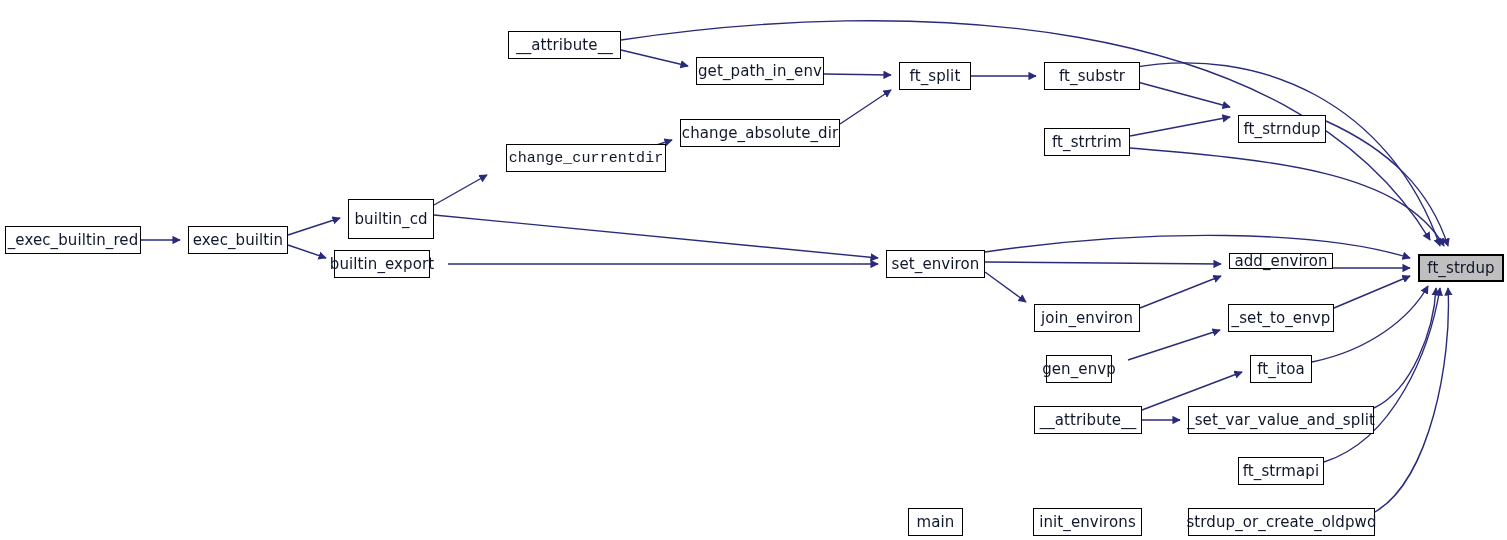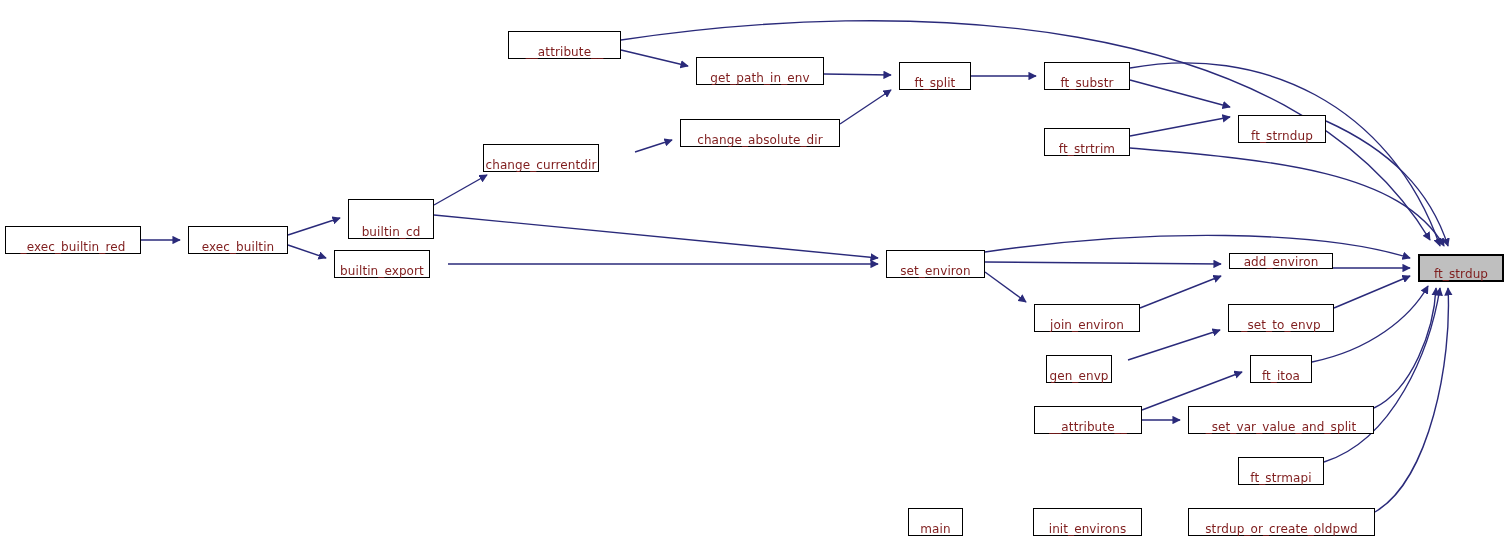--- a/index.html
+++ b/index.html
@@ -26,25 +26,25 @@
     width: 1507px;
     height: 540px;
     pointer-events: none;
   }
   .node {
     position: absolute;
     box-sizing: border-box;
     background: #ffffff;
     border: 1px solid #000000;
     display: flex;
-    align-items: flex-end;
+    align-items: center;
     justify-content: center;
-    font-size: 12px;
+    font-size: 15px;
     line-height: 1;
-    color: #7f1d1d;
+    color: #0f172a;
     white-space: nowrap;
     letter-spacing: 0.1px;
     cursor: pointer;
   }
   .node.focus {
     background: #bfbfbf;
     border: 2px solid #000000;
     font-weight: normal;
   }
   .node-label {
@@ -102,36 +102,36 @@
       </div>
       <div class="node" style="left: 188px; top: 226px; width: 100px; height: 28px;">
         <span class="node-label">exec_builtin</span>
       </div>
       <div class="node" style="left: 348px; top: 199px; width: 86px; height: 40px;">
         <span class="node-label">builtin_cd</span>
       </div>
       <div class="node" style="left: 334px; top: 250px; width: 96px; height: 28px;">
         <span class="node-label">builtin_export</span>
       </div>
-      <div class="node" style="left: 483px; top: 144px; width: 116px; height: 28px;">
+      <div class="node" style="left: 506px; top: 144px; width: 160px; height: 28px; font-family: Liberation Mono, monospace;">
         <span class="node-label">change_currentdir</span>
       </div>
       <div class="node" style="left: 680px; top: 119px; width: 160px; height: 28px;">
         <span class="node-label">change_absolute_dir</span>
       </div>
       <div class="node" style="left: 508px; top: 31px; width: 113px; height: 28px;">
         <span class="node-label">__attribute__</span>
       </div>
       <div class="node" style="left: 696px; top: 57px; width: 128px; height: 28px;">
         <span class="node-label">get_path_in_env</span>
       </div>
       <div class="node" style="left: 899px; top: 62px; width: 72px; height: 28px;">
         <span class="node-label">ft_split</span>
       </div>
-      <div class="node" style="left: 1044px; top: 62px; width: 86px; height: 28px;">
+      <div class="node" style="left: 1044px; top: 62px; width: 96px; height: 28px;">
         <span class="node-label">ft_substr</span>
       </div>
       <div class="node" style="left: 1044px; top: 128px; width: 86px; height: 28px;">
         <span class="node-label">ft_strtrim</span>
       </div>
       <div class="node" style="left: 1238px; top: 115px; width: 88px; height: 28px;">
         <span class="node-label">ft_strndup</span>
       </div>
       <div class="node" style="left: 886px; top: 250px; width: 99px; height: 28px;">
         <span class="node-label">set_environ</span>

